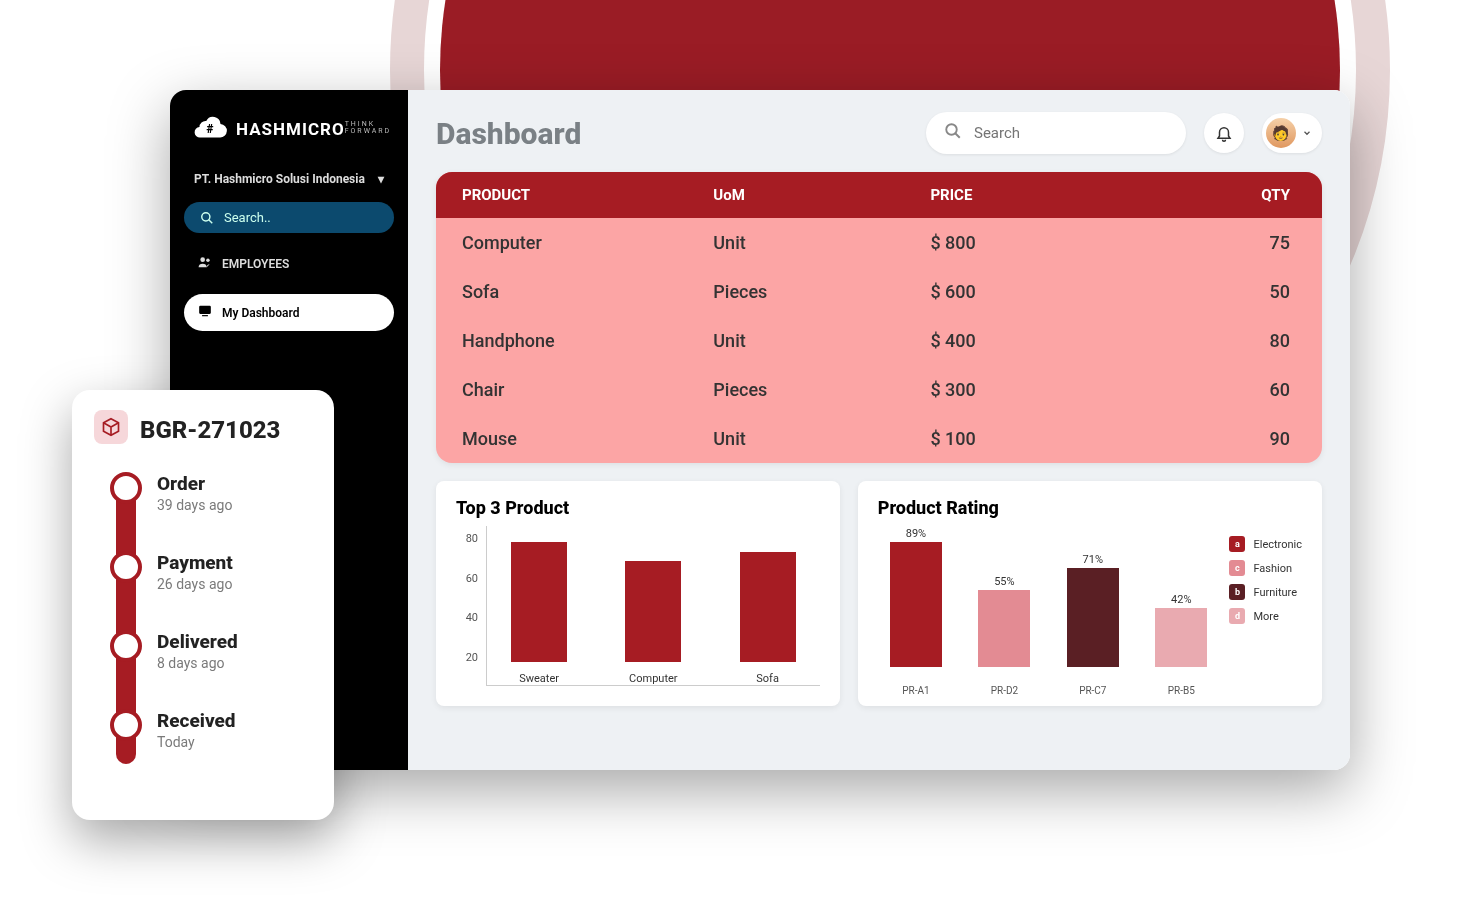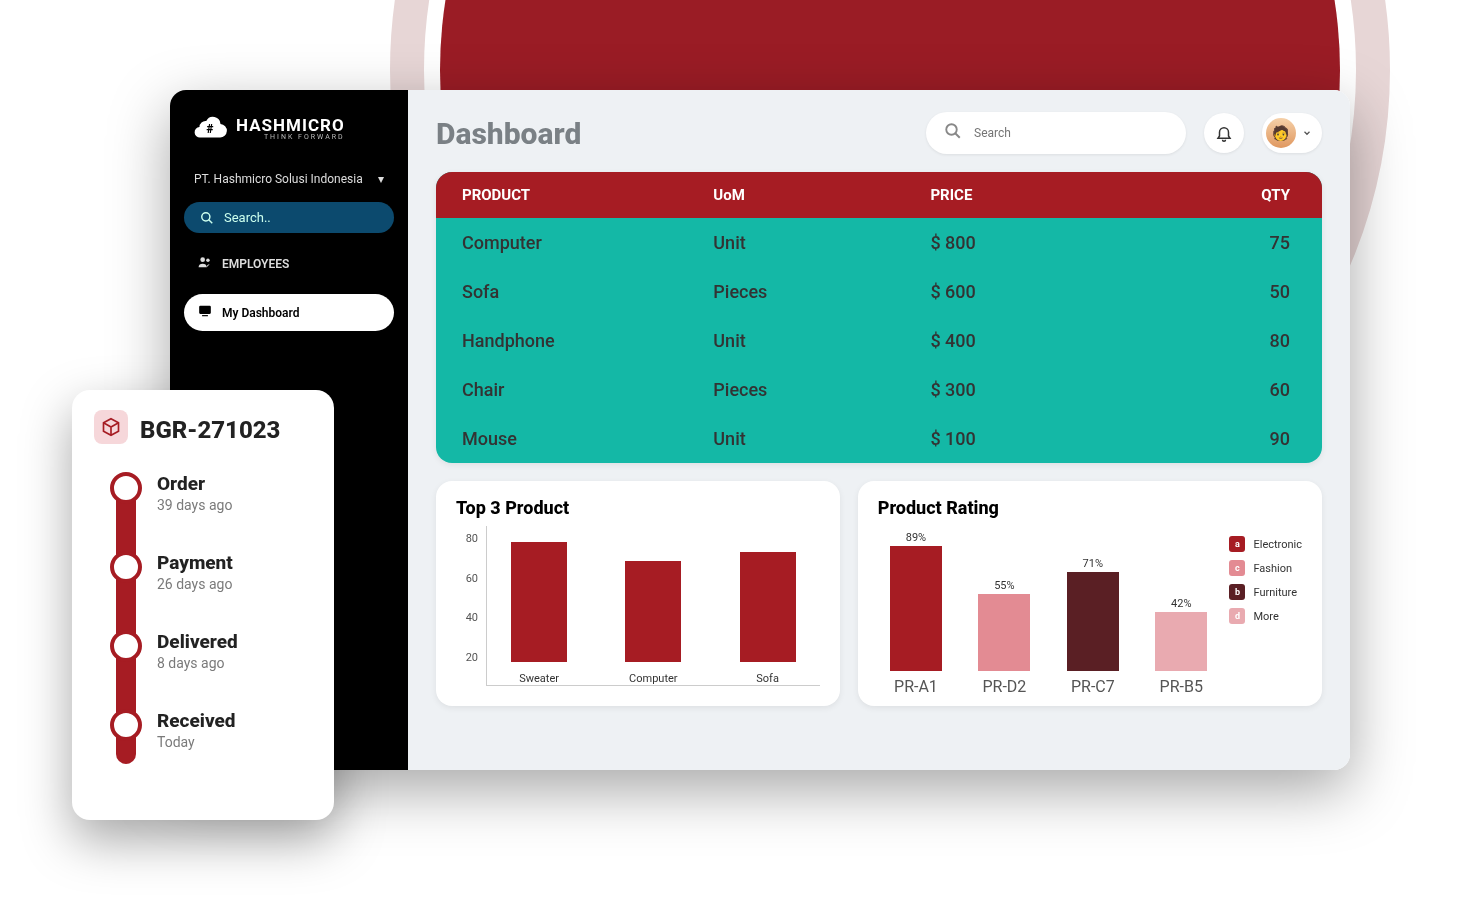--- a/index.html
+++ b/index.html
@@ -41,24 +41,24 @@
   width: 238px;
   background: #000;
   color: #fff;
   padding: 18px 14px;
   display: flex;
   flex-direction: column;
   gap: 12px;
 }
 .logo { display: flex; align-items: center; gap: 8px; padding: 4px 8px 10px; }
 .logo-mark svg { width: 36px; height: 30px; }
-.logo-text { display: flex; flex-direction: column; line-height: 1; text-align: right; }
+.logo-text { display: flex; flex-direction: row; line-height: 1; }
 .logo-text .brand { font-size: 17px; font-weight: 700; letter-spacing: 1px; }
 .logo-text .tag { font-size: 7px; letter-spacing: 2px; color: #bbb; }
-.org-select { display: flex; align-items: center; justify-content: space-between; font-size: 12px; padding: 4px 10px; color: #ddd; cursor: pointer; }
+.org-select { display: flex; align-items: center; justify-content: space-between; font-size: 12px; padding: 4px 10px; color: #ddd; cursor: pointer; font-weight: bold; }
 .search-pill {
   display: flex; align-items: center; gap: 10px;
   background: #0c4a6e; border-radius: 999px;
   padding: 8px 16px; font-size: 13px; color: #cfe; cursor: text;
 }
 .nav-item {
   display: flex; align-items: center; gap: 10px;
   padding: 10px 14px; border-radius: 999px;
   font-size: 12px; font-weight: 600; cursor: pointer;
 }
@@ -74,74 +74,74 @@
   overflow: hidden;
 }
 .topbar { display: flex; align-items: center; gap: 18px; }
 .topbar h1 { font-size: 30px; font-weight: 800; color: #7a8085; flex: 0 0 auto; }
 .spacer { flex: 1; }
 .search-box {
   background: #fff; border-radius: 999px; padding: 10px 18px;
   display: flex; align-items: center; gap: 12px; width: 260px;
   box-shadow: 0 1px 3px rgba(0,0,0,0.08);
 }
-.search-box input { border: none; outline: none; font-size: 12px; flex: 1; background: transparent; }
+.search-box input { border: none; outline: none; font-size: 15px; flex: 1; background: transparent; }
 .bell-btn {
   width: 40px; height: 40px; border-radius: 50%; background: #fff;
   display: flex; align-items: center; justify-content: center;
   box-shadow: 0 1px 3px rgba(0,0,0,0.08); cursor: pointer;
 }
 .avatar-btn {
   height: 40px; border-radius: 999px; background: #fff;
   display: flex; align-items: center; gap: 6px; padding: 4px 10px 4px 4px;
   box-shadow: 0 1px 3px rgba(0,0,0,0.08); cursor: pointer;
 }
 .avatar { width: 30px; height: 30px; border-radius: 50%; background: linear-gradient(#f5d0a8,#e09860); display:flex;align-items:center;justify-content:center;font-size:14px; }
 
 
 .table-card {
-  background: #14b8a6; border-radius: 16px; overflow: hidden;
+  background: #fca5a5; border-radius: 16px; overflow: hidden;
   box-shadow: 0 2px 6px rgba(0,0,0,0.07);
 }
 .thead {
   background: #a61c23; color: #fff; display: grid;
   grid-template-columns: 2.2fr 1.9fr 2.2fr 1fr;
   padding: 14px 26px; font-weight: 700; font-size: 15px;
 }
 .trow {
   display: grid;
   grid-template-columns: 2.2fr 1.9fr 2.2fr 1fr;
   padding: 14px 26px; font-size: 18px; color: #333; font-weight: 500;
 }
 .trow + .trow { border-top: 0; }
 .th-qty, .td-qty { text-align: right; padding-right: 6px; }
 
 
 .charts-row { display: grid; grid-template-columns: 1fr 1.15fr; gap: 18px; }
 .chart-card {
-  background: #fff; border-radius: 16px; padding: 16px 20px 10px;
+  background: #fff; border-radius: 8px; padding: 16px 20px 10px;
   box-shadow: 0 2px 6px rgba(0,0,0,0.07);
 }
 .chart-card h3 { font-size: 18px; font-weight: 800; margin-bottom: 8px; }
 
 
 .top3-plot { position: relative; height: 160px; display: flex; }
 .yaxis { display: flex; flex-direction: column; justify-content: space-between; font-size: 11px; color: #555; padding: 6px 8px 22px 0; text-align: right; width: 30px; }
 .bars-area { flex: 1; display: flex; align-items: flex-end; gap: 30px; padding: 0 10px 0 10px; border-left: 1px solid #ccc; border-bottom: 1px solid #ccc; position: relative; }
 .bar-col { flex: 1; display: flex; flex-direction: column; align-items: center; gap: 6px; }
 .bar { width: 56px; background: #a61c23; }
 .bar-label { font-size: 11px; color: #333; margin-top: 4px; }
 
 
 .rating-wrap { display: flex; gap: 10px; }
 .rating-bars { flex: 1; display: flex; align-items: flex-end; gap: 24px; height: 170px; padding: 0 6px; }
 .rb-col { flex: 1; display: flex; flex-direction: column; align-items: center; }
 .rb-val { font-size: 11px; color: #333; margin-bottom: 2px; }
 .rb-bar { width: 52px; }
-.rb-label { font-size: 16px; color: #555; margin-top: 6px; }
+.rb-label { font-size: 10px; color: #555; margin-top: 18px; }
 .legend { display: flex; flex-direction: column; gap: 8px; font-size: 11px; color: #333; padding-top: 10px; }
 .lg-row { display: flex; align-items: center; gap: 8px; }
 .lg-swatch { width: 16px; height: 16px; border-radius: 3px; display:flex;align-items:center;justify-content:center;color:#fff;font-size:9px;font-weight:700; }
 
 
 .tracking {
   position: absolute;
   top: 390px; left: 72px;
   width: 262px; height: 430px;
   background: #fff; border-radius: 18px;

